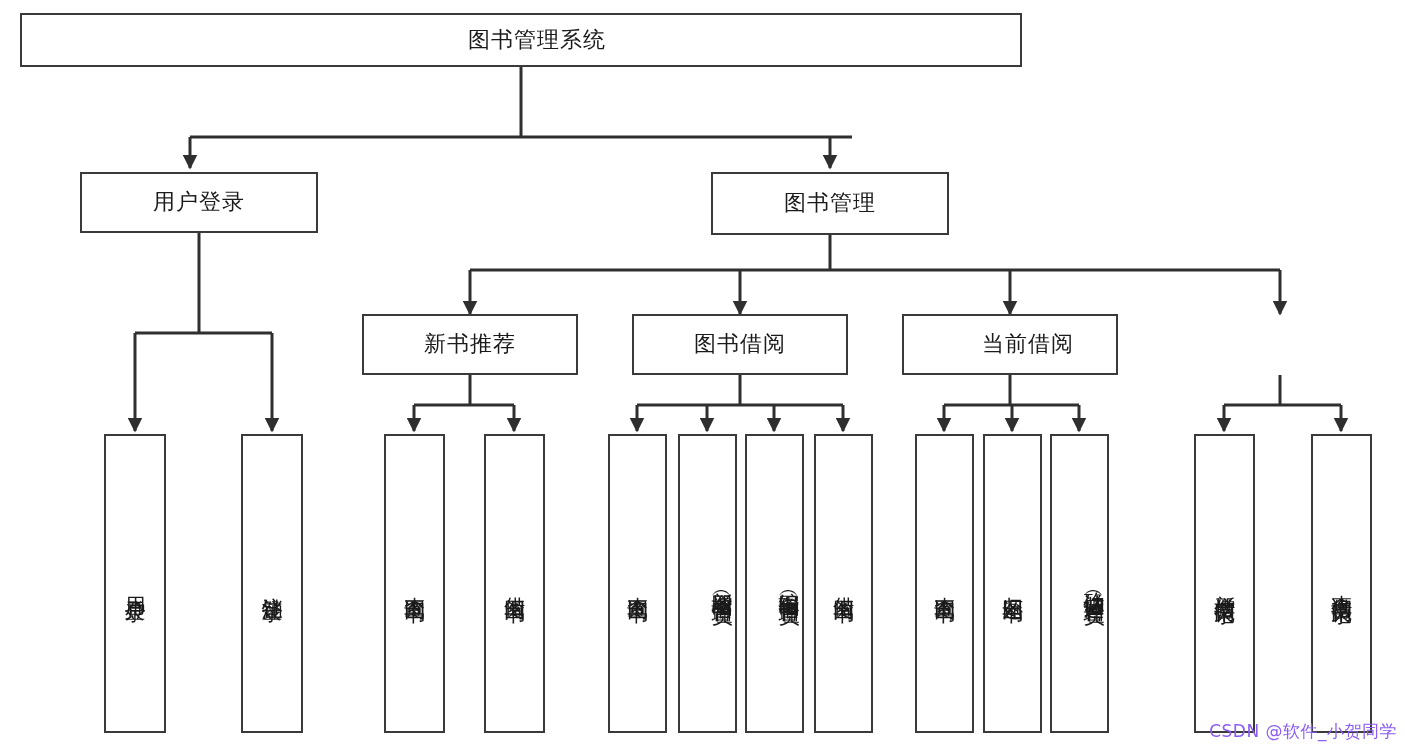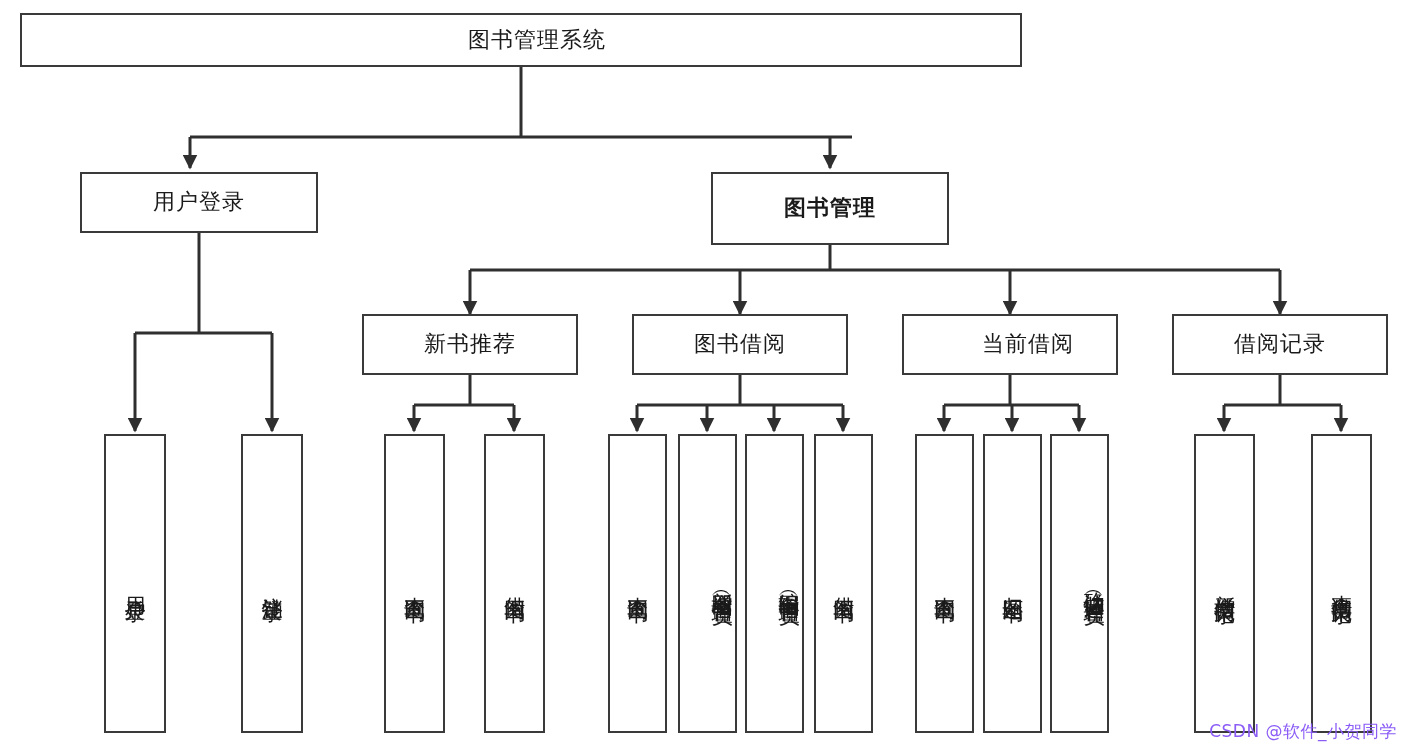--- a/index.html
+++ b/index.html
@@ -131,39 +131,36 @@
   </svg>
 
   <div class="node h root" style="left:20px; top:13px; width:1002px; height:54px;">
     <span>图书管理系统</span>
   </div>
 
   <div class="node h" style="left:80px; top:172px; width:238px; height:61px;">
     <span>用户登录</span>
   </div>
 
-  <div class="node h" style="left:711px; top:172px; width:238px; height:73px;font-weight:bold;">
+  <div class="node h" style="left:711px; top:172px; width:238px; height:63px;">
     <span>图书管理</span>
   </div>
 
   <div class="node h" style="left:632px; top:314px; width:216px; height:61px;">
     <span>图书借阅</span>
   </div>
 
   <div class="node h" style="left:362px; top:314px; width:216px; height:61px;">
     <span>新书推荐</span>
   </div>
 
   <div class="node h" style="left:902px; top:314px; width:216px; height:61px;padding-left:36px;">
     <span>当前借阅</span>
   </div>
 
-  <div class="node h" style="left:1172px; top:314px; width:216px; height:61px;">
-    <span>借阅记录</span>
-  </div>
 
   <div class="node v" style="left:104px; top:434px; width:62px; height:299px;">
     <span class="vtext">用户登录</span>
   </div>
 
   <div class="node v" style="left:241px; top:434px; width:62px; height:299px;">
     <span class="vtext">注销登录</span>
   </div>
 
   <div class="node v" style="left:384px; top:434px; width:61px; height:299px;">

